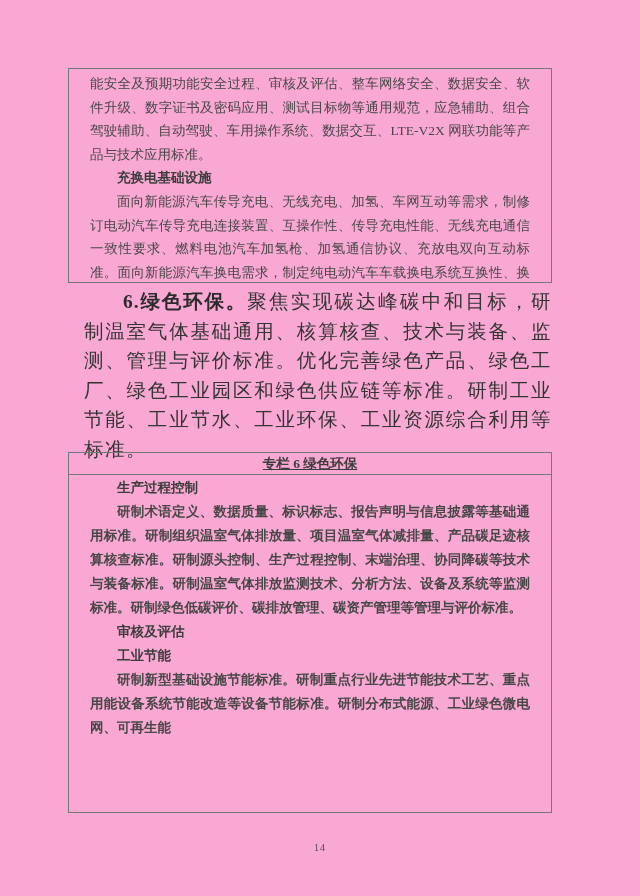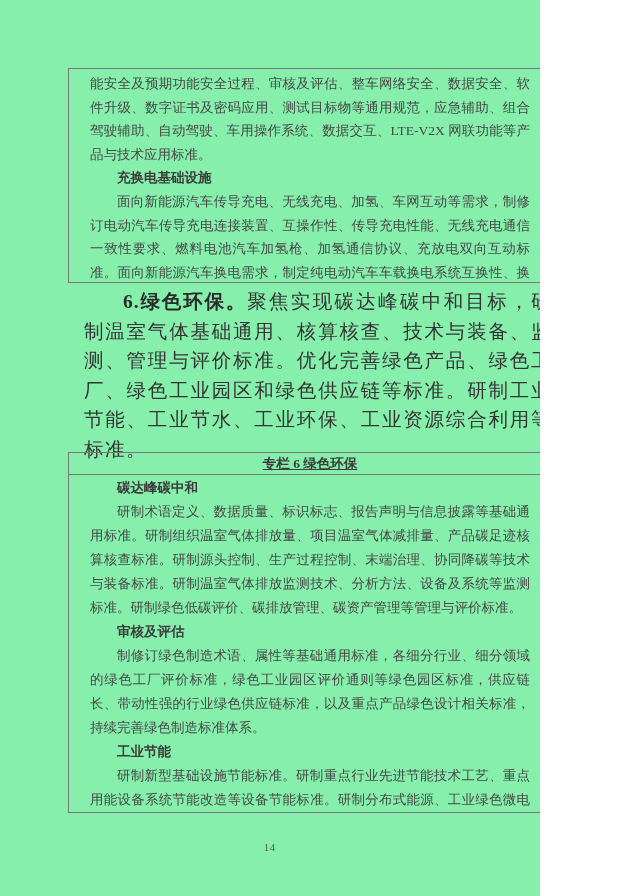--- a/index.html
+++ b/index.html
@@ -1,20 +1,20 @@
 <!DOCTYPE html>
 <html><head>
 <meta charset="utf-8">
 <style>
   html, body { margin: 0; padding: 0; background: #ffffff; }
   .sheet {
     position: relative;
-    width: 540px;
+    width: 640px;
     height: 896px;
-    background: #86efac;
+    background: #f9a8d4;
     font-family: "Liberation Serif", serif;
     overflow: hidden;
   }
   
   .box5 {
     position: absolute;
     left: 68px; top: 68px;
     width: 484px; height: 215px;
     box-sizing: border-box;
     border: 1px solid #777777;
@@ -63,21 +63,21 @@
     font-size: 13.5px;
     color: #3c3c3c;
     text-decoration: underline;
   }
   .box6-content {
     padding: 1px 21px 0 21px;
     font-size: 13.5px;
     line-height: 24px;
     text-align: justify;
   }
-  .box6-content p { margin: 0; }
+  .box6-content p { margin: 0; font-weight: bold; }
   .box6-content .bhead { font-weight: bold; text-indent: 2em; color: #3c3c3c; }
   .box6-content .ind { text-indent: 2em; }
 
   .page-number {
     position: absolute;
     left: 0; top: 842px;
     width: 100%;
     text-align: center;
     font-size: 10px;
     color: #4d4d4d;
@@ -95,24 +95,23 @@
     <p class="ind">面向新能源汽车传导充电、无线充电、加氢、车网互动等需求，制修订电动汽车传导充电连接装置、互操作性、传导充电性能、无线充电通信一致性要求、燃料电池汽车加氢枪、加氢通信协议、充放电双向互动标准。面向新能源汽车换电需求，制定纯电动汽车车载换电系统互换性、换电通用平台、纯电动商用车换电安全等标准。</p>
   </div>
 
   <div class="section6">
     <p><span class="num-head">6.绿色环保。</span><span>聚焦实现碳达峰碳中和目标，研制温室气体基础通用、核算核查、技术与装备、监测、管理与评价标准。优化完善绿色产品、绿色工厂、绿色工业园区和绿色供应链等标准。研制工业节能、工业节水、工业环保、工业资源综合利用等标准。</span></p>
   </div>
 
   <div class="box6">
     <div class="box6-title">专栏 6 绿色环保</div>
     <div class="box6-content">
-      <p class="bhead">碳达峰碳中和</p>
+      <p class="bhead">生产过程控制</p>
       <p class="ind">研制术语定义、数据质量、标识标志、报告声明与信息披露等基础通用标准。研制组织温室气体排放量、项目温室气体减排量、产品碳足迹核算核查标准。研制源头控制、生产过程控制、末端治理、协同降碳等技术与装备标准。研制温室气体排放监测技术、分析方法、设备及系统等监测标准。研制绿色低碳评价、碳排放管理、碳资产管理等管理与评价标准。</p>
       <p class="bhead">审核及评估</p>
-      <p class="ind">制修订绿色制造术语、属性等基础通用标准，各细分行业、细分领域的绿色工厂评价标准，绿色工业园区评价通则等绿色园区标准，供应链长、带动性强的行业绿色供应链标准，以及重点产品绿色设计相关标准，持续完善绿色制造标准体系。</p>
       <p class="bhead">工业节能</p>
       <p class="ind">研制新型基础设施节能标准。研制重点行业先进节能技术工艺、重点用能设备系统节能改造等设备节能标准。研制分布式能源、工业绿色微电网、可再生能</p>
     </div>
   </div>
 
   <div class="page-number">14</div>
 
 </div>
 
 </body></html>

